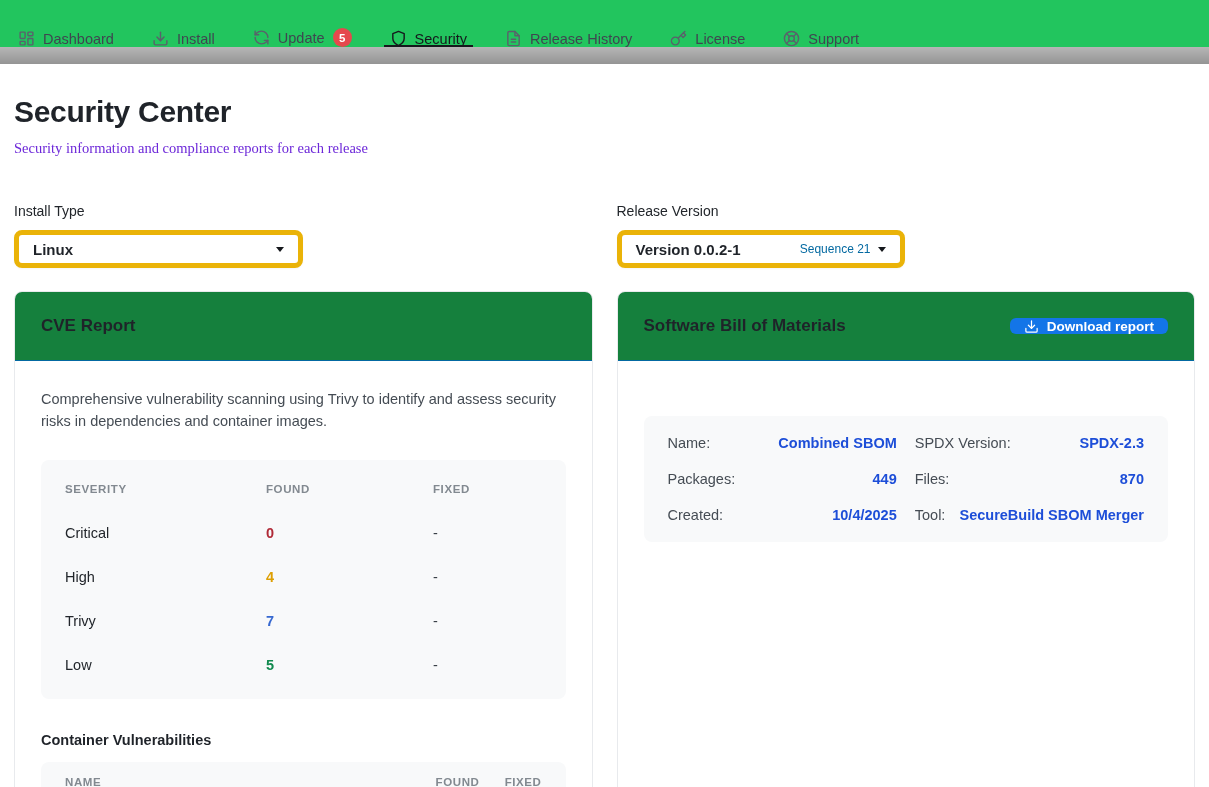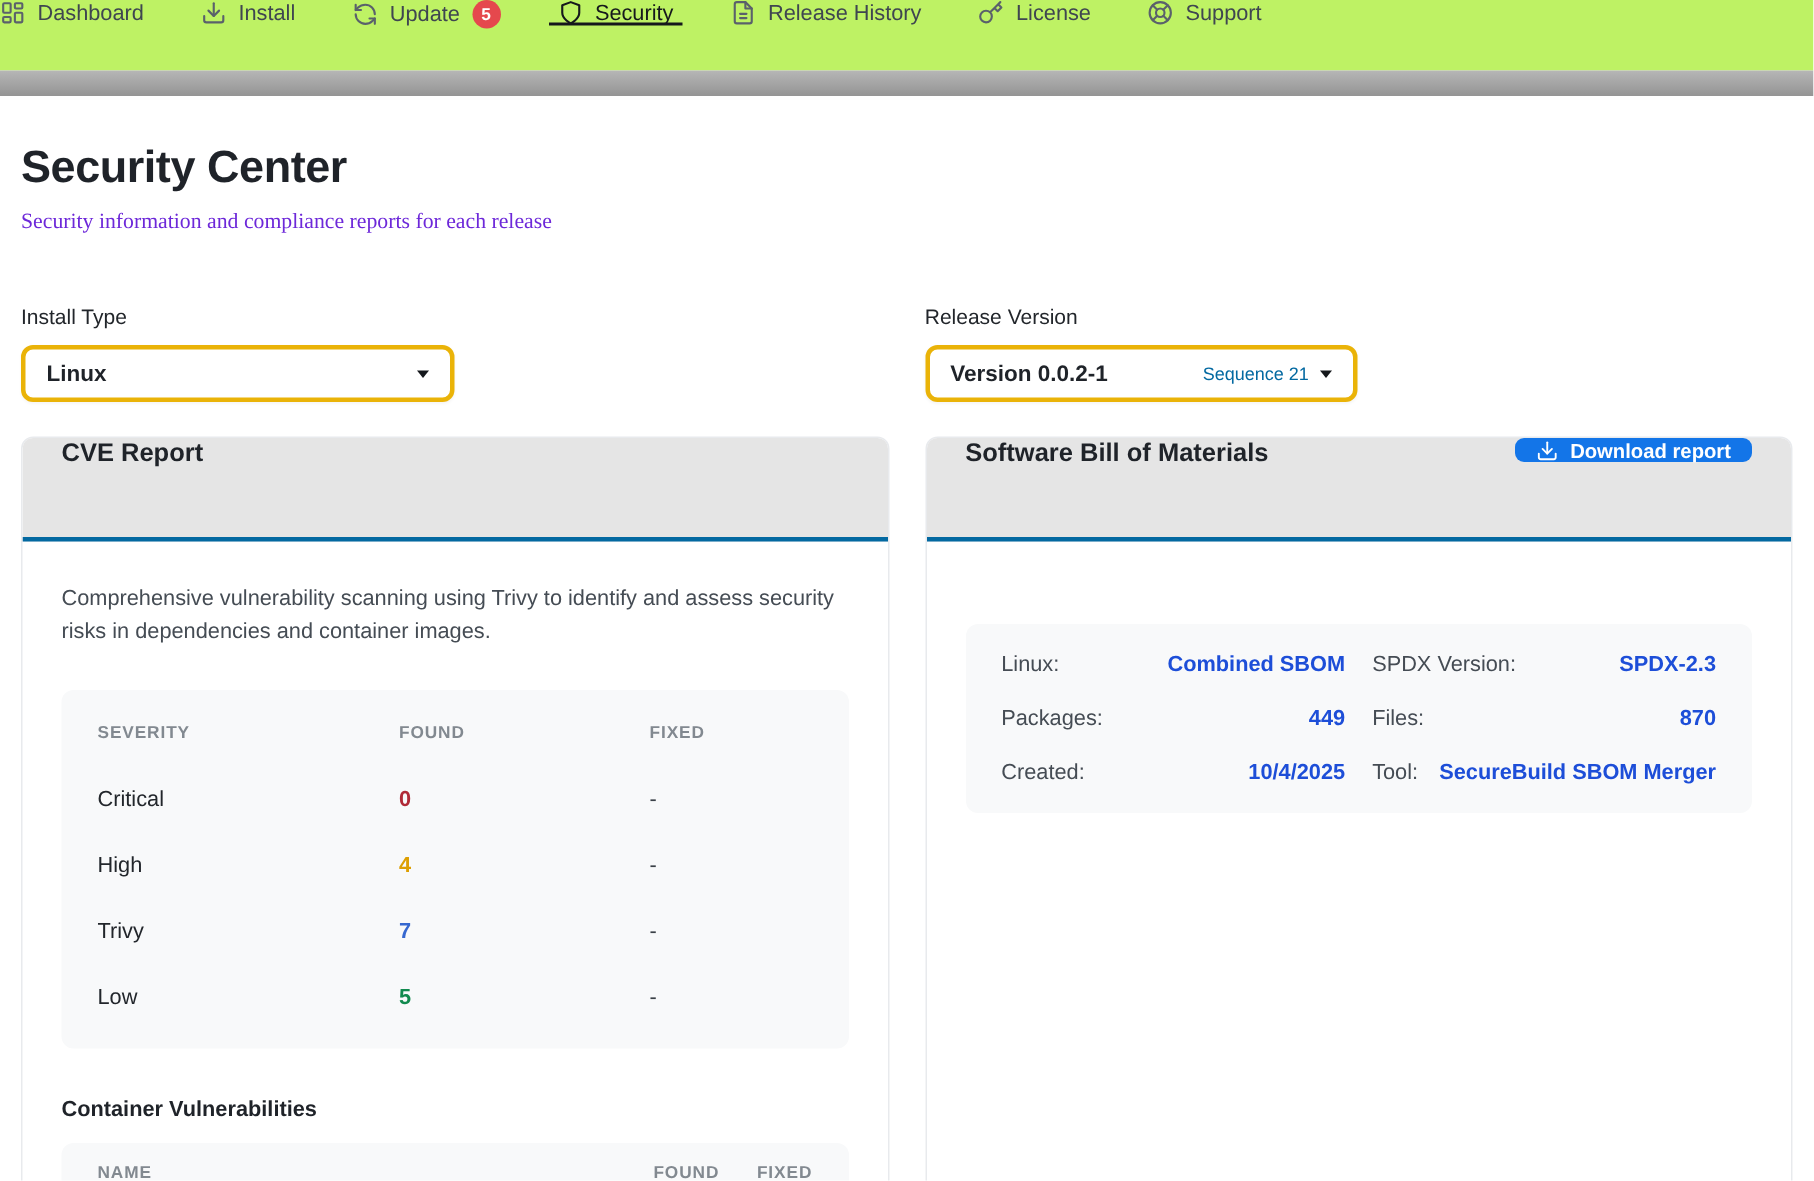--- a/index.html
+++ b/index.html
@@ -1,55 +1,55 @@
 <!DOCTYPE html>
 <html><head>
 <meta charset="utf-8">
 <style>
   * { margin:0; padding:0; box-sizing:border-box; }
   html,body { width:1209px; height:787px; overflow:hidden; background:#fff;
     font-family:"Liberation Sans","DejaVu Sans",sans-serif; color:#1f2329; }
 
   
-  .nav { height:47px; background:#bef264; display:flex; align-items:flex-start;
-    gap:38px; }
+  .nav { height:47px; background:#22c55e; display:flex; align-items:flex-end;
+    padding-left:18px; gap:38px; }
   .nav-item { display:flex; align-items:center; gap:8px; font-size:14.5px;
     font-weight:500; color:#3f4650; position:relative; cursor:pointer; }
   .nav-item svg { stroke:#5a616b; }
   .nav-item.active { color:#15181c; }
   .nav-item.active svg { stroke:#15181c; }
   .nav-item.active::after { content:""; position:absolute; left:-6px; right:-6px;
     bottom:0; height:2px; background:#15181c; }
   .badge { background:#e5484d; color:#fff; font-size:11.5px; font-weight:700;
     width:19px; height:19px; border-radius:50%; display:flex; align-items:center;
     justify-content:center; }
 
   .band { height:17px; background:linear-gradient(180deg,#b6b6b6,#949494); }
 
   .content { padding:0 14px; }
   h1 { font-size:30px; font-weight:700; letter-spacing:-.3px; margin-top:31px; }
   .subtitle { font-size:14.5px; color:#6d28d9; margin-top:11px;font-family:Liberation Serif, serif; }
 
   .grid2 { display:grid; grid-template-columns:1fr 1fr; column-gap:24px; }
   .filters { margin-top:46px; }
   .filter-label { font-size:14px; font-weight:400; color:#22262b; margin-bottom:11px; }
-  .select { width:289px; height:38px; border:3px solid #eab308; border-radius:8px;
+  .select { width:289px; height:38px; border:5px solid #eab308; border-radius:8px;
     background:#fff; box-shadow:0 1px 2px rgba(0,0,0,.04); display:flex;
     align-items:center; padding:0 14px; cursor:pointer; }
   .select .val { font-size:15px; font-weight:700; }
   .select .spacer { flex:1; }
   .seq { font-size:12px; color:#0369a1; margin-right:7px; }
   .caret { width:0; height:0; border-left:4.5px solid transparent;
     border-right:4.5px solid transparent; border-top:5.5px solid #15181c; }
 
   .cards { margin-top:23px; align-items:stretch; }
   .card { border:1px solid #e8eaed; border-radius:8px; background:#fff;
     height:900px; overflow:hidden; }
-  .card-header { background:#e5e5e5; border-bottom:3px solid #0369a1;
-    padding:0 26px; height:69px; display:flex; align-items:flex-start; }
+  .card-header { background:#15803d; border-bottom:1px solid #0369a1;
+    padding:0 26px; height:69px; display:flex; align-items:center; }
   .card-title { font-size:17px; font-weight:600; }
   .card-header .spacer { flex:1; }
   .card-body { padding:28px 26px; }
   .desc { font-size:14.5px; color:#454c54; line-height:1.5; max-width:530px; }
 
   .btn-primary { background:#1375e8; color:#fff; border:none; border-radius:6px;
     height:16px; padding:0 14px; font-size:13.5px; font-weight:600; display:flex;
     align-items:center; gap:8px; cursor:pointer;
     font-family:"Liberation Sans","DejaVu Sans",sans-serif; }
 
@@ -243,21 +243,21 @@
                 <path d="M12 15V3"></path>
               </svg>
           </span>
           <span>Download report</span>
         </button>
       </div>
       <div class="card-body">
 
         <div class="info-panel">
           <div class="info-cell">
-            <span class="info-label">Linux:</span>
+            <span class="info-label">Name:</span>
             <span class="info-value">Combined SBOM</span>
           </div>
           <div class="info-cell">
             <span class="info-label">SPDX Version:</span>
             <span class="info-value">SPDX-2.3</span>
           </div>
           <div class="info-cell">
             <span class="info-label">Packages:</span>
             <span class="info-value">449</span>
           </div>

